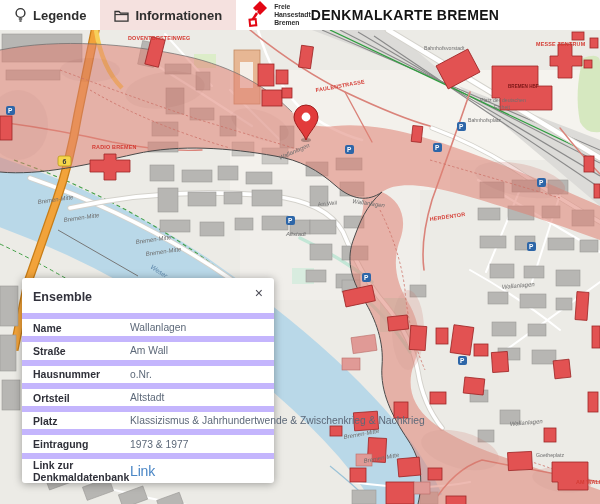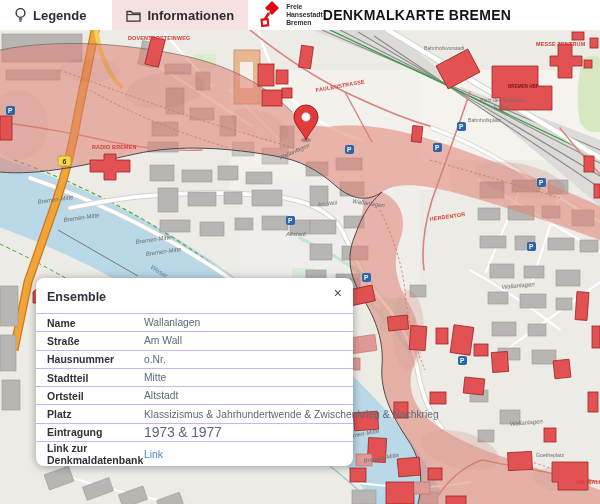--- a/index.html
+++ b/index.html
@@ -4,21 +4,21 @@
 <style>
   html,body{margin:0;padding:0;background:#888;}
   .stage{position:relative;width:600px;height:504px;overflow:hidden;
          font-family:"Liberation Sans",sans-serif;background:#86efac;text-decoration:underline;}
 
   
   .header{position:absolute;top:0;left:0;width:600px;height:30px;background:#fff;
           display:flex;align-items:stretch;z-index:30;}
   .tab{display:flex;align-items:center;gap:6px;padding:0 14px;font-size:13px;
        font-weight:bold;color:#2e2e2e;cursor:pointer;}
-  .tab.active{background:#f5e1df;margin-left:12px;}
+  .tab.active{background:#f5e1df;}
   .tab svg{display:block;}
   .brand{display:flex;align-items:center;gap:5px;margin-left:12px;}
   .brand-text{font-size:6.8px;font-weight:bold;color:#2f2f2f;line-height:1.15;}
   .app-title{align-self:center;font-size:14px;font-weight:bold;
              color:#141414;letter-spacing:.3px;white-space:nowrap;}
 
   
   .map{position:absolute;top:30px;left:0;width:600px;height:474px;}
   .map svg{display:block;}
   .bldg{fill:#b7b6b3;stroke:#9b9a97;stroke-width:.6;}
@@ -32,28 +32,28 @@
   .dashred{stroke:#cc7066;fill:none;stroke-width:.8;stroke-dasharray:2.4 2.2;}
   .raill{stroke:#8a8a8a;fill:none;stroke-width:1.1;}
   .maplbl{fill:#6d6d6d;font-size:6px;font-style:italic;}
   .maplbl2{fill:#707070;font-size:5.2px;}
   .lblred{fill:#d43b33;font-size:5.4px;font-weight:bold;letter-spacing:.2px;}
   .water-lbl{fill:#5b84a8;font-size:6.5px;font-style:italic;}
   .picon{fill:#2d66a8;}
   .ptext{fill:#fff;font-size:6.5px;font-weight:bold;}
 
   
-  .popup{position:absolute;left:36px;top:278px;width:317px;background:#fff;
-         border-radius:8px;box-shadow:0 1px 8px rgba(0,0,0,.35);z-index:20;}
+  .popup{position:absolute;left:22px;top:278px;width:252px;background:#fff;
+         border-radius:3px;box-shadow:0 1px 8px rgba(0,0,0,.35);z-index:20;}
   .popup-head{position:relative;padding:9px 12px 8px 11px;}
   .popup-title{font-size:12.5px;font-weight:bold;color:#32323c;}
   .popup-close{position:absolute;right:9px;top:6px;font-size:14px;color:#4a4a55;
                cursor:pointer;line-height:1;padding:2px;}
   .rows{}
-  .row{display:flex;align-items:center;min-height:17.3px;border-top:1px solid #c4b5fd;
+  .row{display:flex;align-items:center;min-height:17.3px;border-top:6px solid #c4b5fd;
        padding-left:11px;}
   .row .lbl{width:97px;flex:0 0 97px;font-size:10.5px;font-weight:bold;color:#2f3039;}
   .row .val{font-size:10.3px;color:#5d6979;white-space:nowrap;}
   .rows .row:nth-child(7) .val{font-size:14px;letter-spacing:-.15px;}
   .row .val a{color:#4a86c5;text-decoration:none;text-align:center;}
 </style>
 </head>
 <body>
 
 <div class="stage">
@@ -415,24 +415,20 @@
       </div>
       <div class="row">
         <span class="lbl">Straße</span>
         <span class="val">Am Wall</span>
       </div>
       <div class="row">
         <span class="lbl">Hausnummer</span>
         <span class="val">o.Nr.</span>
       </div>
       <div class="row">
-        <span class="lbl">Stadtteil</span>
-        <span class="val">Mitte</span>
-      </div>
-      <div class="row">
         <span class="lbl">Ortsteil</span>
         <span class="val">Altstadt</span>
       </div>
       <div class="row">
         <span class="lbl">Platz</span>
         <span class="val">Klassizismus &amp; Jahrhundertwende &amp; Zwischenkrieg &amp; Nachkrieg</span>
       </div>
       <div class="row">
         <span class="lbl">Eintragung</span>
         <span class="val">1973 &amp; 1977</span>

